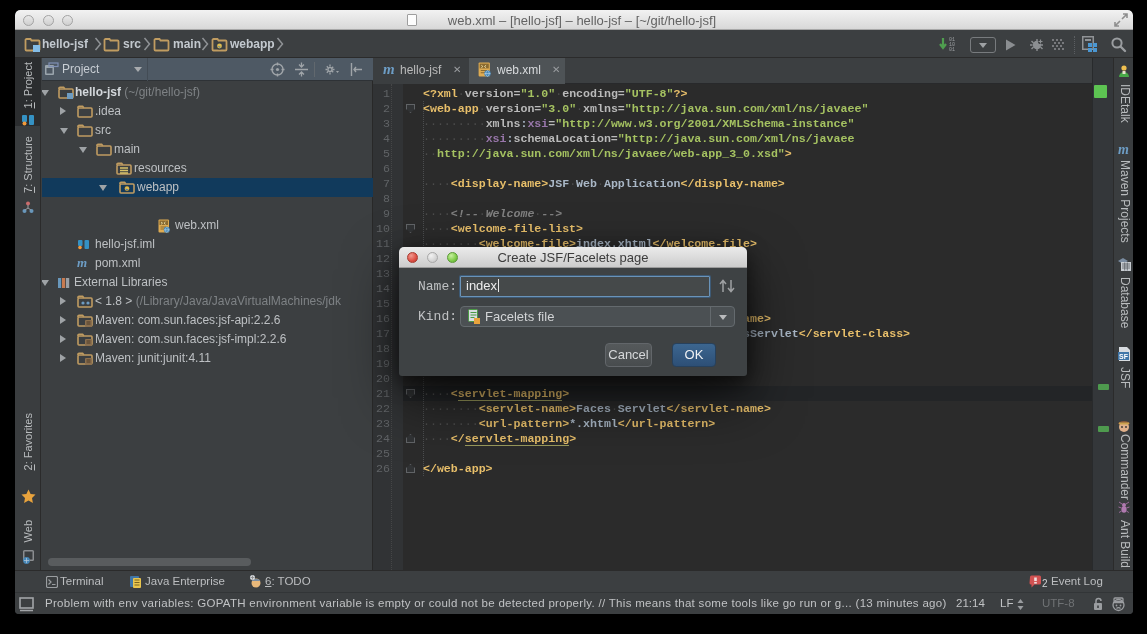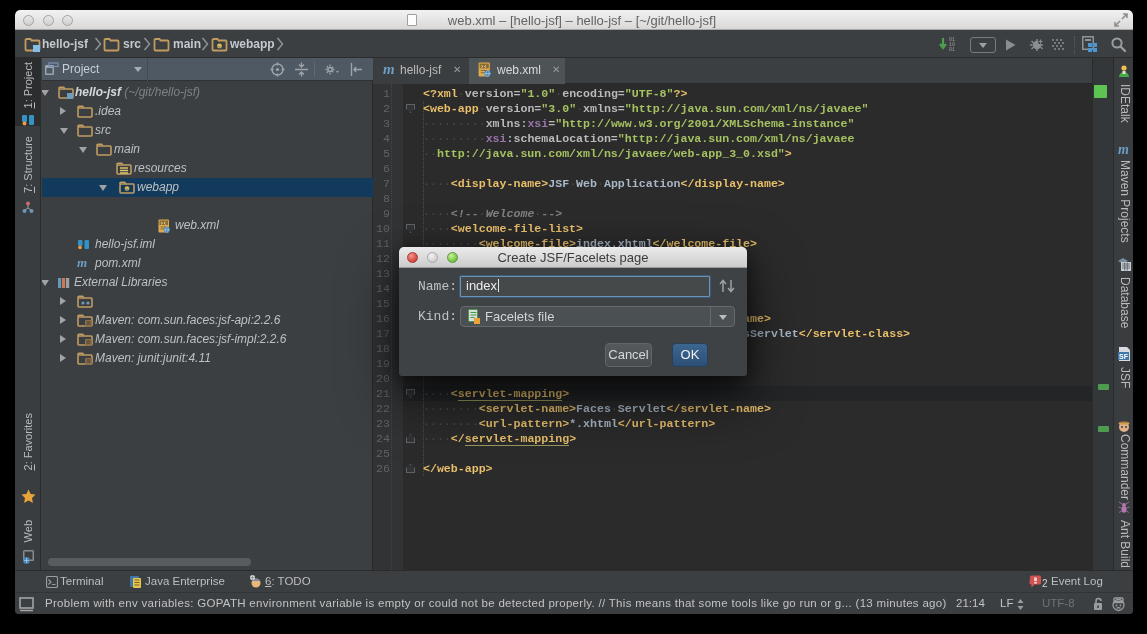--- a/index.html
+++ b/index.html
@@ -35,21 +35,21 @@
   font-size:11px; color:#b9bcbe; left:6px; white-space:nowrap; }
 .vlabel-dn { position:absolute; writing-mode:vertical-rl;
   font-size:12px; color:#b9bcbe; left:6px; white-space:nowrap; }
 
 #project { position:absolute; left:27px; top:0; width:331px; height:512px;
   background:#3c3f41; border-right:1px solid #282828; }
 #phead { position:absolute; left:0; top:0; width:331px; height:23px;
   background:#4e5964; border-bottom:1px solid #2e3236; }
 .trow { position:absolute; left:0; width:331px; height:19px; font-size:12px;
   color:#bdc0c3; white-space:nowrap; overflow:hidden; }
-.trow .lbl { position:absolute; top:2px;font-style:italic; }
+.trow .lbl { position:absolute; top:2px; }
 .tarr-dn { position:absolute; top:7px; width:0; height:0;
   border-left:4.5px solid transparent; border-right:4.5px solid transparent;
   border-top:6px solid #9fa3a6; }
 .tarr-rt { position:absolute; top:5px; width:0; height:0;
   border-top:4.5px solid transparent; border-bottom:4.5px solid transparent;
   border-left:6px solid #9fa3a6; }
 .ticon { position:absolute; top:3px; width:16px; height:13px; }
 .gray { color:#7e8285; }
 #psel { position:absolute; left:0; top:120px; width:331px; height:19px; background:#113a5c; }
 #pscroll { position:absolute; left:6px; top:500px; width:203px; height:8px;
@@ -116,21 +116,21 @@
   background:#4b5053; border:1px solid #646a6e; border-radius:4px; }
 #dlg-combo .tx { position:absolute; left:24px; top:2px; font-size:13px; color:#d2d4d6; }
 #dlg-combo .sep { position:absolute; right:23px; top:0; width:1px; height:19px; background:#646a6e; }
 #dlg-combo .arr { position:absolute; right:7px; top:8px; width:0; height:0;
   border-left:4.5px solid transparent; border-right:4.5px solid transparent;
   border-top:5px solid #b9bbbd; }
 .dbtn { position:absolute; top:96px; height:24px; border-radius:4px;
   font-size:13px; text-align:center; line-height:22px; }
 #dbtn-cancel { left:206px; width:47px; background:linear-gradient(#55595b,#484c4e);
   border:1px solid #62666a; color:#d6d8da; }
-#dbtn-ok { left:273px; width:36px; background:linear-gradient(#3c6690,#2d4f76);
+#dbtn-ok { left:273px; width:44px; background:linear-gradient(#3c6690,#2d4f76);
   border:1px solid #27415d; color:#f0f2f4; }
 </style>
 </head>
 <body>
 <div id="win">
   <div id="titlebar">
     <div class="tl" style="left:8px"></div>
     <div class="tl" style="left:27.5px"></div>
     <div class="tl" style="left:47px"></div>
     <div id="title-doc"></div>
@@ -383,20 +383,21 @@
 <div class="trow" style="top:234px">
           <span class="tarr-rt" style="left:18px"></span>
           <span class="ticon" style="left:35px"><svg width="16" height="13" viewBox="0 0 16 13">
 <rect x="1" y="3" width="14" height="9" rx="1" fill="none" stroke="#c09c61" stroke-width="1.6"></rect>
               <path d="M1 3 v-0.8 a1 1 0 0 1 1-1 h3.6 l1.2 1.6" fill="none" stroke="#c09c61" stroke-width="1.6"></path>
               <circle cx="6" cy="8" r="2.2" fill="#3c3f41" stroke="none"></circle>
               <circle cx="11" cy="8" r="2.2" fill="#3c3f41" stroke="none"></circle>
               <circle cx="6" cy="8" r="1.6" fill="#6e9cc1" stroke="none"></circle>
               <circle cx="11" cy="8" r="1.6" fill="#6e9cc1" stroke="none"></circle>
             </svg></span>
+          <span class="lbl" style="left:53px">&lt; 1.8 &gt; <span class="gray">(/Library/Java/JavaVirtualMachines/jdk</span></span>
         </div>
 <div class="trow" style="top:253px">
           <span class="tarr-rt" style="left:18px"></span>
           <span class="ticon" style="left:35px"><svg width="16" height="13" viewBox="0 0 16 13">
 <rect x="1" y="3" width="14" height="9" rx="1" fill="none" stroke="#c09c61" stroke-width="1.6"></rect>
               <path d="M1 3 v-0.8 a1 1 0 0 1 1-1 h3.6 l1.2 1.6" fill="none" stroke="#c09c61" stroke-width="1.6"></path>
               <rect x="8" y="6" width="7" height="7" rx="1" fill="#8b6f4e" stroke="none"></rect>
               <path d="M9.5 8 h4 M9.5 10 h4" stroke="#4a3b28" stroke-width="1"></path>
             </svg></span>
           <span class="lbl" style="left:53px">Maven: com.sun.faces:jsf-api:2.2.6</span>

